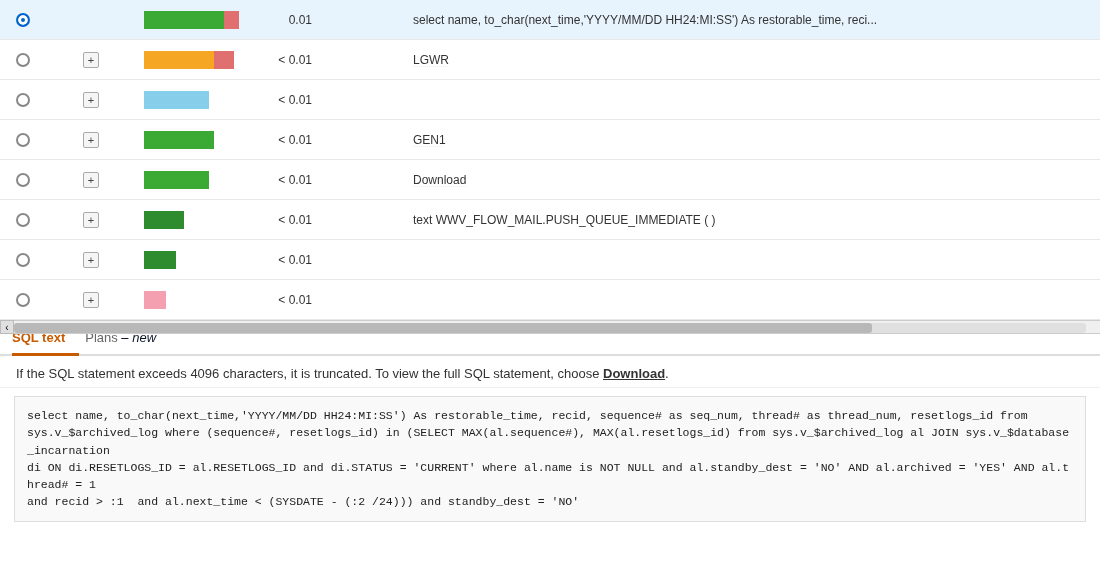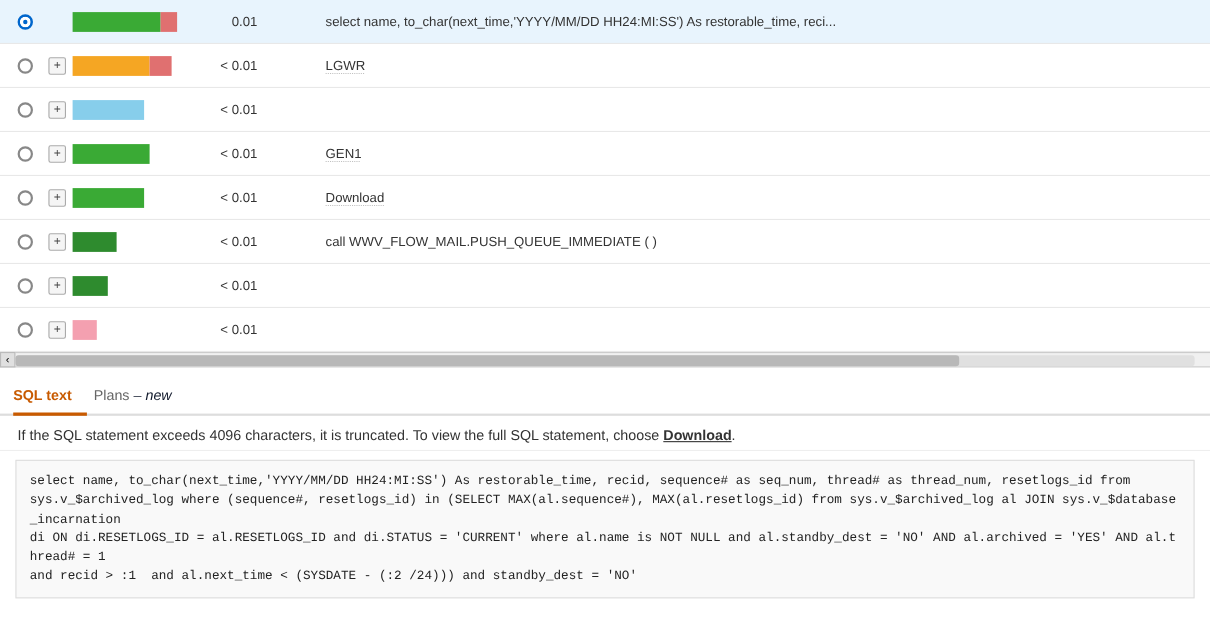--- a/index.html
+++ b/index.html
@@ -11,20 +11,21 @@
       height: 568px;
       overflow: hidden;
     }
 
     .table-row {
       display: flex;
       align-items: center;
       border-bottom: 1px solid #e8e8e8;
       height: 40px;
       padding: 0 8px;
+      gap: 39px;
     }
 
     .table-row.selected {
       background: #e8f4fd;
     }
 
     .col-radio {
       width: 30px;
       display: flex;
       align-items: center;
@@ -134,21 +135,21 @@
       position: absolute;
       left: 0;
     }
 
     
     .tabs-bar {
       display: flex;
       align-items: flex-end;
       border-bottom: 2px solid #ddd;
       padding: 0 12px;
-      height: 44px;
+      height: 22px;
       background: #fff;
     }
 
     .tab-item {
       padding: 8px 14px 8px 0;
       font-size: 13px;
       cursor: pointer;
       color: #666;
       border-bottom: 3px solid transparent;
       margin-bottom: -2px;
@@ -271,21 +272,21 @@
         </div>
         <div class="col-expand">
           <div class="expand-btn">+</div>
         </div>
         <div class="col-bar">
           <div class="bar-container">
             <span class="bar-segment" style="width: 40px; background: rgb(46, 139, 46);"></span>
           </div>
           <div class="col-value">&lt; 0.01</div>
         </div>
-        <div class="col-text">call WWV_FLOW_MAIL.PUSH_QUEUE_IMMEDIATE ( )</div>
+        <div class="col-text">text WWV_FLOW_MAIL.PUSH_QUEUE_IMMEDIATE ( )</div>
       </div>
       <div class="table-row">
         <div class="col-radio">
           <span class="radio-circle"></span>
         </div>
         <div class="col-expand">
           <div class="expand-btn">+</div>
         </div>
         <div class="col-bar">
           <div class="bar-container">

